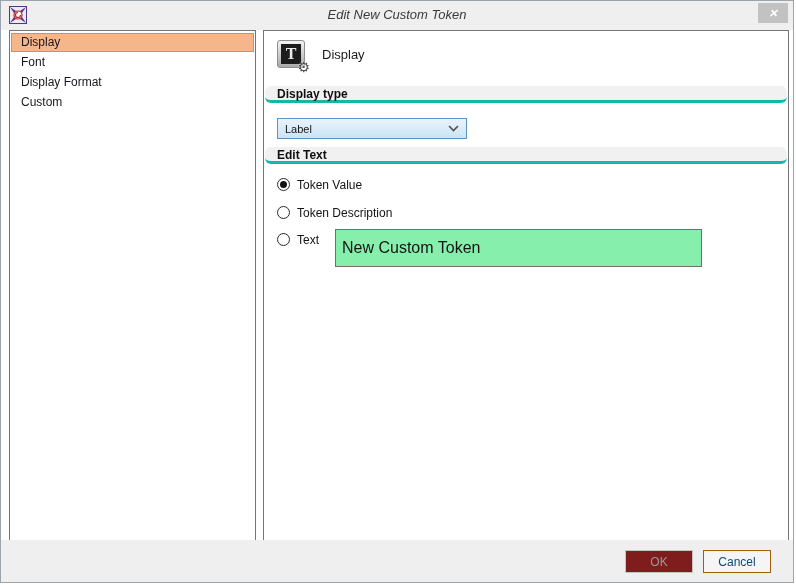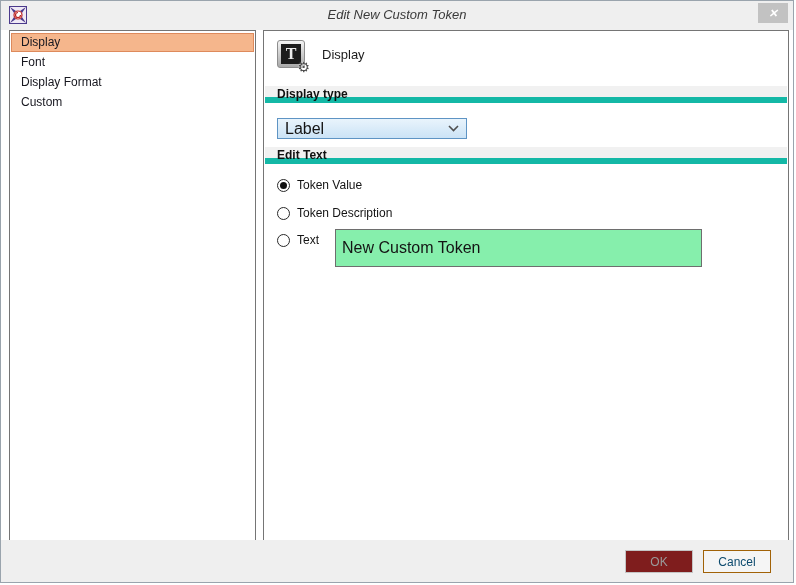--- a/index.html
+++ b/index.html
@@ -58,37 +58,37 @@
   }
   .token-icon .gear {
     position:absolute; right:-6px; bottom:-7px; font-size:14px; line-height:14px;
     color:#4e4e4e; text-shadow:0 0 2px #ffffff;
     font-family:"DejaVu Sans", sans-serif;
   }
   .pane-title { position:absolute; left:58px; top:16px; font-size:13px; color:#1b1b1b; }
 
   .section-hdr {
     position:absolute; left:1px; right:1px; height:17px;
-    background:#f1f1f1; border-bottom:6px solid #14b8a6;
+    background:#f1f1f1; border-bottom:3px solid #14b8a6;
     font-size:12px; font-weight:bold; color:#101010;
-    line-height:16px; padding-left:12px;
+    line-height:16px; padding-left:12px;border-radius:6px;
   }
   .hdr-display-type { top:55px; }
   .hdr-label-text { top:116px; }
 
   .combo {
     position:absolute; left:13px; top:87px; width:190px; height:21px;
     background:linear-gradient(#e9f4fc,#cbe3f6); border:1px solid #5e94c4;
     display:flex; align-items:center; justify-content:space-between;
-    padding:4px 7px; font-size:16px; color:#141414; cursor:default;
+    padding:4px 7px; font-size:11px; color:#141414; cursor:default;
   }
   .combo svg { display:block; }
 
   .radio-row {
-    position:absolute; left:13px; display:flex; align-items:flex-end; gap:7px;
+    position:absolute; left:13px; display:flex; align-items:center; gap:7px;
     font-size:12px; color:#141414;
   }
   .row-token-value { top:146px; height:15px; }
   .row-token-desc  { top:174px; height:15px; }
   .row-text        { top:201px; height:15px; }
   .radio {
     width:13px; height:13px; border:1px solid #2a2a2a; border-radius:50%;
     background:#ffffff; position:relative; flex:0 0 auto;
   }
   .radio.checked::after {

